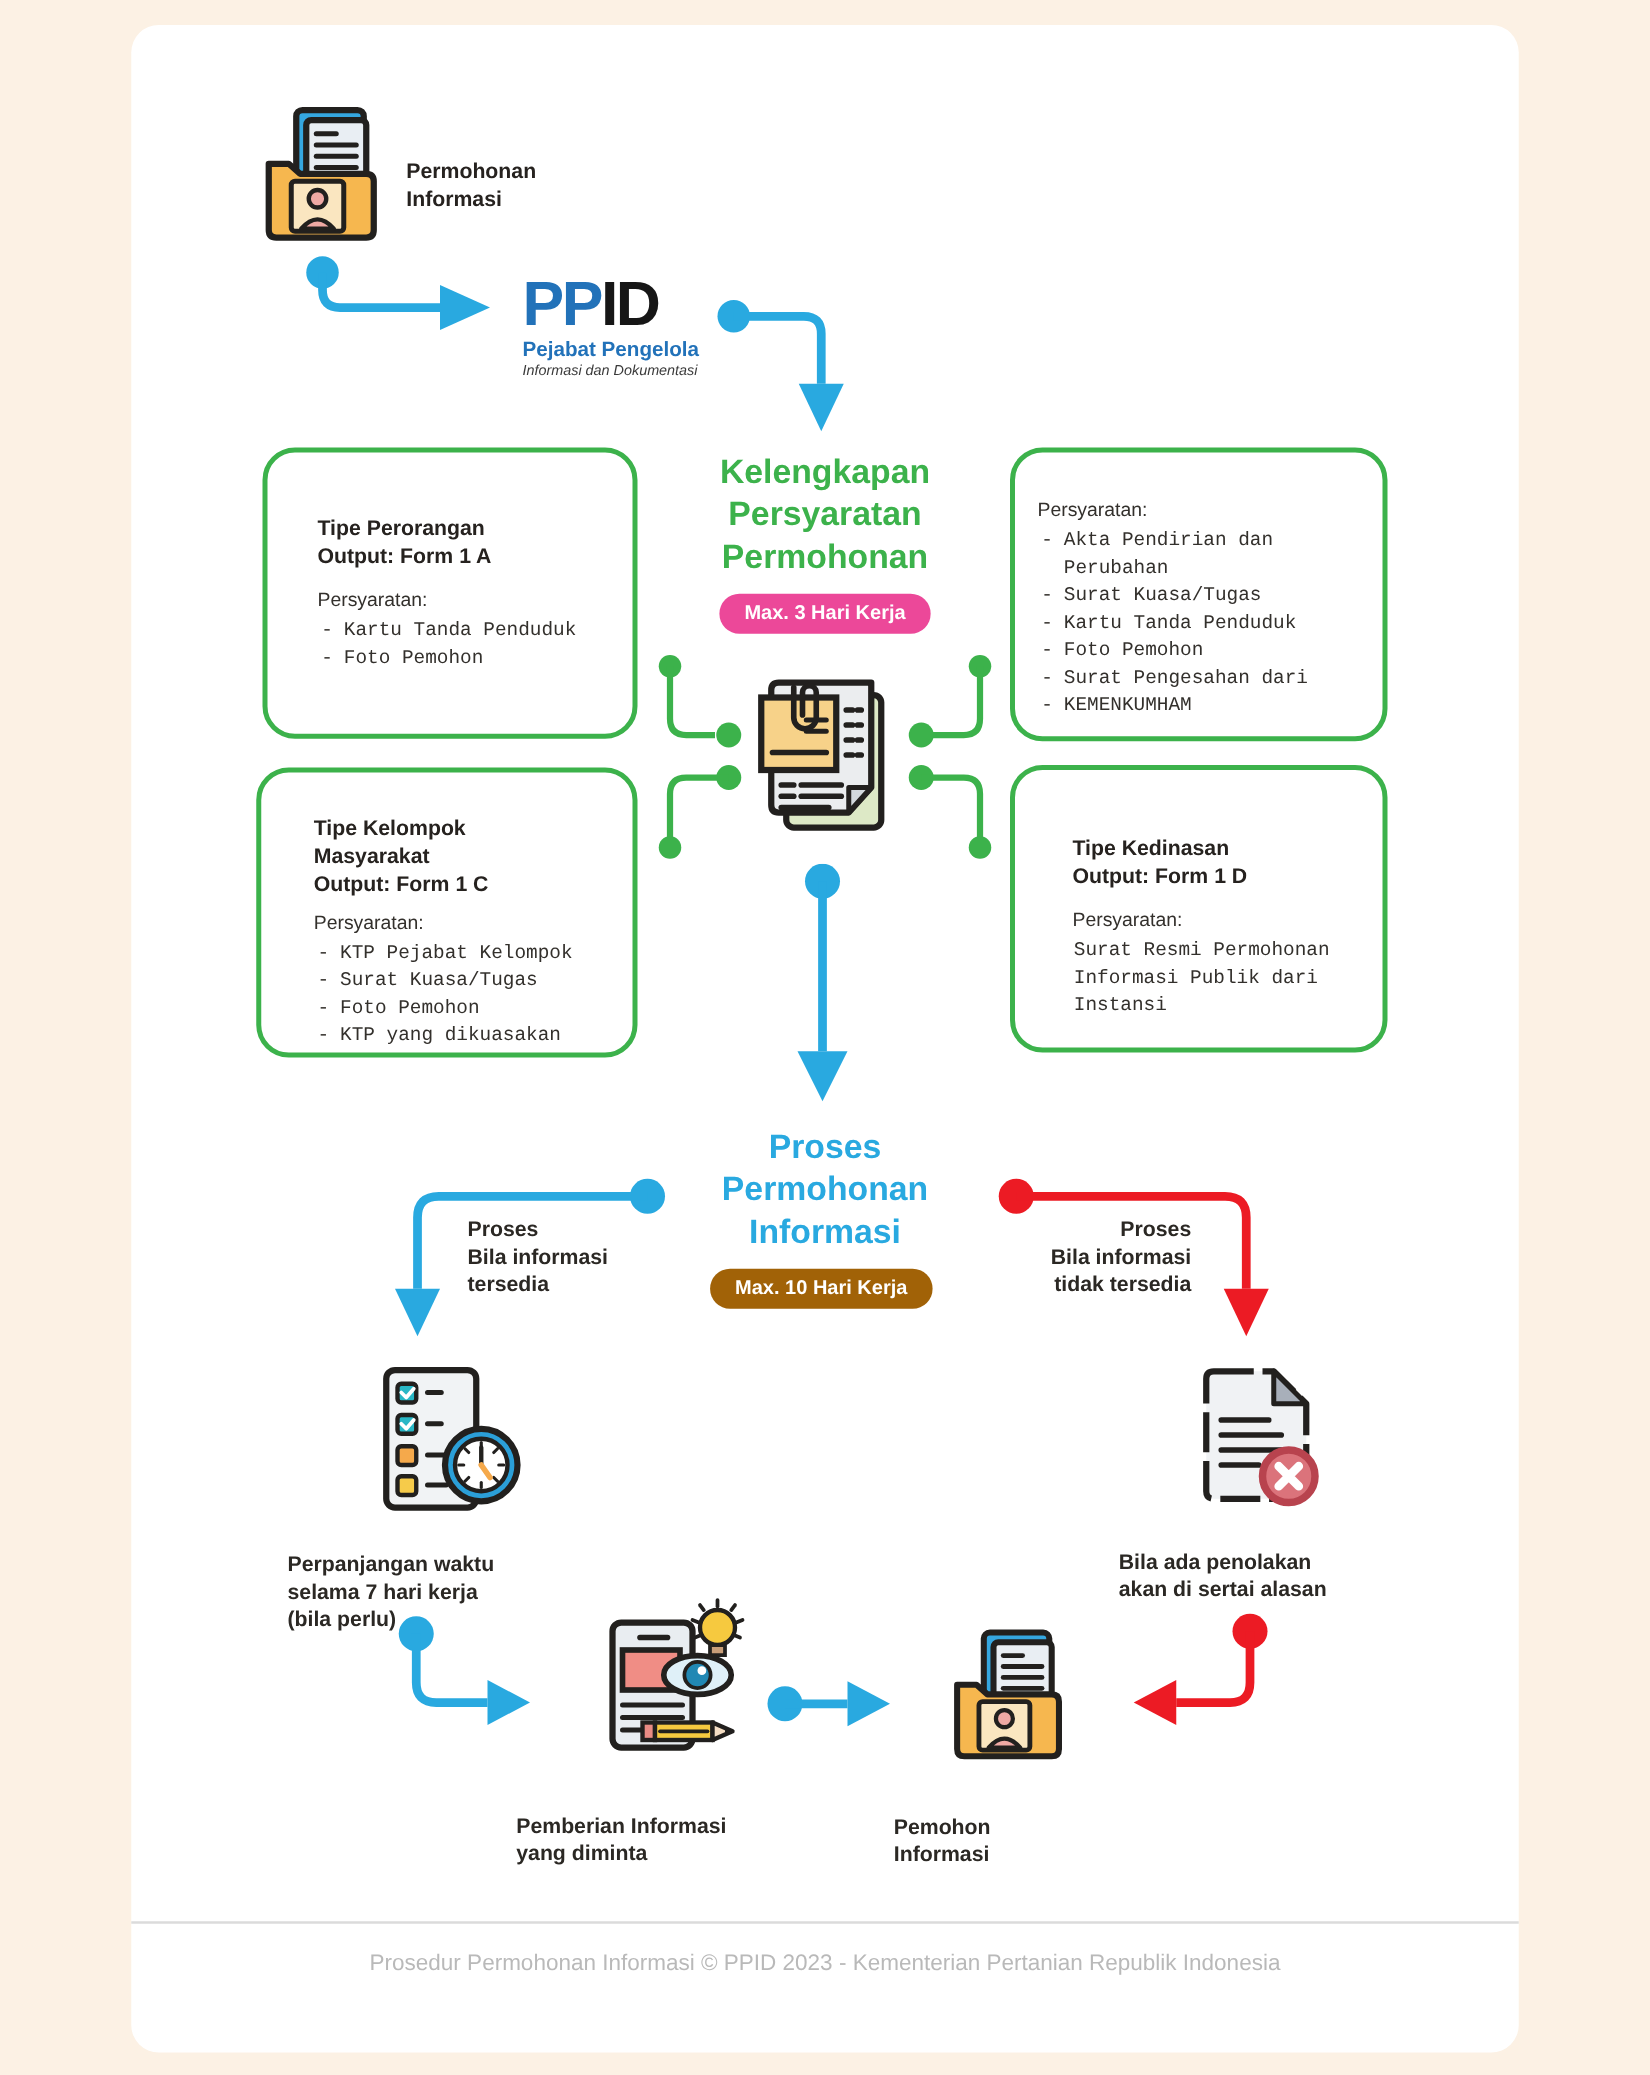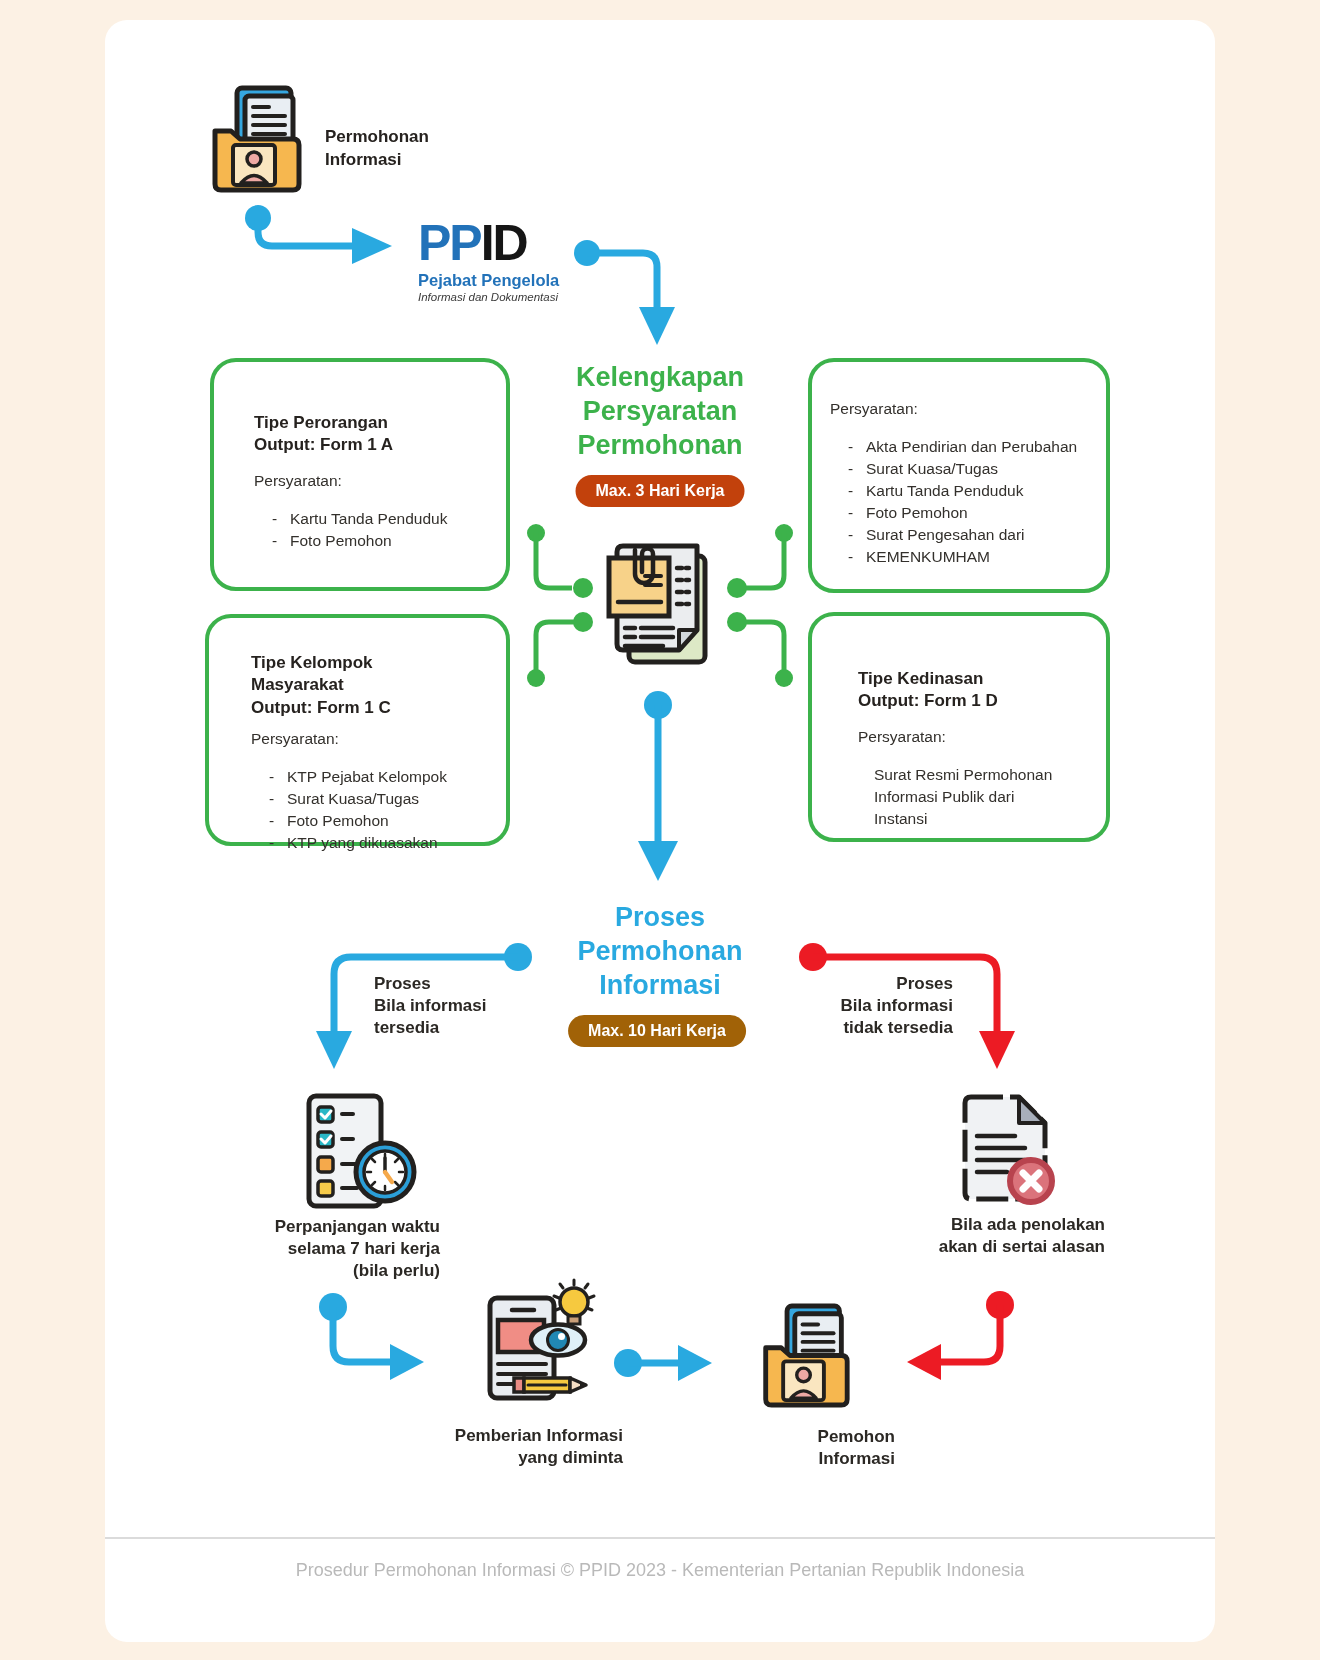--- a/index.html
+++ b/index.html
@@ -8,28 +8,28 @@
     background:#FCF1E4;
     font-family:"Liberation Sans", sans-serif;
     color:#26221F;
   }
   .card{
     position:absolute;left:105px;top:20px;width:1110px;height:1622px;
     background:#FFFFFF;border-radius:22px;
   }
   .abs{position:absolute;}
   .lbl{font-weight:700;color:#26221F;}
-  .node-label{font-weight:700;font-size:17px;line-height:1.28;color:#2B2824;text-align:right;}
+  .node-label{font-weight:700;font-size:17px;line-height:1.28;color:#2B2824;text-align:left;margin-top:25px;}
   .green-box{
     position:absolute;background:#fff;border:4px solid #3CB24B;border-radius:26px;
     box-sizing:border-box;
   }
   .box-title{font-weight:700;font-size:17px;line-height:1.32;color:#26221F;}
   .req{font-size:15.5px;line-height:1.42;color:#33302C;margin-top:13px;}
-  .req-list{margin:16px;padding:0;list-style:none;font-size:15.5px;line-height:1.42;color:#33302C;}
+  .req-list{margin:1px;padding:0;list-style:none;font-size:15.5px;line-height:1.42;color:#33302C;font-family:Liberation Mono, monospace;}
   .req-list .item{position:relative;padding-left:20px;}
   .req-list .item::before{content:"-";position:absolute;left:2px;}
   .req-list .item.no-dash{padding-left:0;}
   .req-list .item.no-dash::before{content:"";}
   .stage-title{font-weight:700;font-size:27px;line-height:1.26;text-align:center;}
   .stage-badge{
     position:absolute;color:#fff;font-weight:700;font-size:16px;
     padding:7px 20px;border-radius:18px;white-space:nowrap;transform:translateX(-50%);
   }
   .branch-text{font-weight:600;font-size:17px;line-height:1.3;color:#2B2824;}
@@ -88,21 +88,21 @@
     <path d="M17,18 H73 Q87,18 87,32 V72" fill="none" stroke="#29A9E0" stroke-width="7"></path>
     <polygon points="69,72 105,72 87,110" fill="#29A9E0"></polygon>
   </svg>
 </div>
 
 <div class="abs stage-title" style="left:490px;top:360px;width:340px;color:#3CB24B;">
   <div>Kelengkapan</div>
   <div>Persyaratan</div>
   <div>Permohonan</div>
 </div>
-<div class="stage-badge" style="left:660px;top:475px;background:#c2410c;">Max. 3 Hari Kerja</div>
+<div class="stage-badge" style="left:660px;top:475px;background:#ec4899;">Max. 3 Hari Kerja</div>
 
 <div class="green-box" style="left:210px;top:358px;width:300px;height:233px;padding:50px 10px 0 40px;">
   <div class="box-title">
     <div>Tipe Perorangan</div>
     <div>Output: Form 1 A</div>
   </div>
   <div class="req">Persyaratan:</div>
   <ul class="req-list">
     <li class="item">Kartu Tanda Penduduk</li>
     <li class="item">Foto Pemohon</li>

